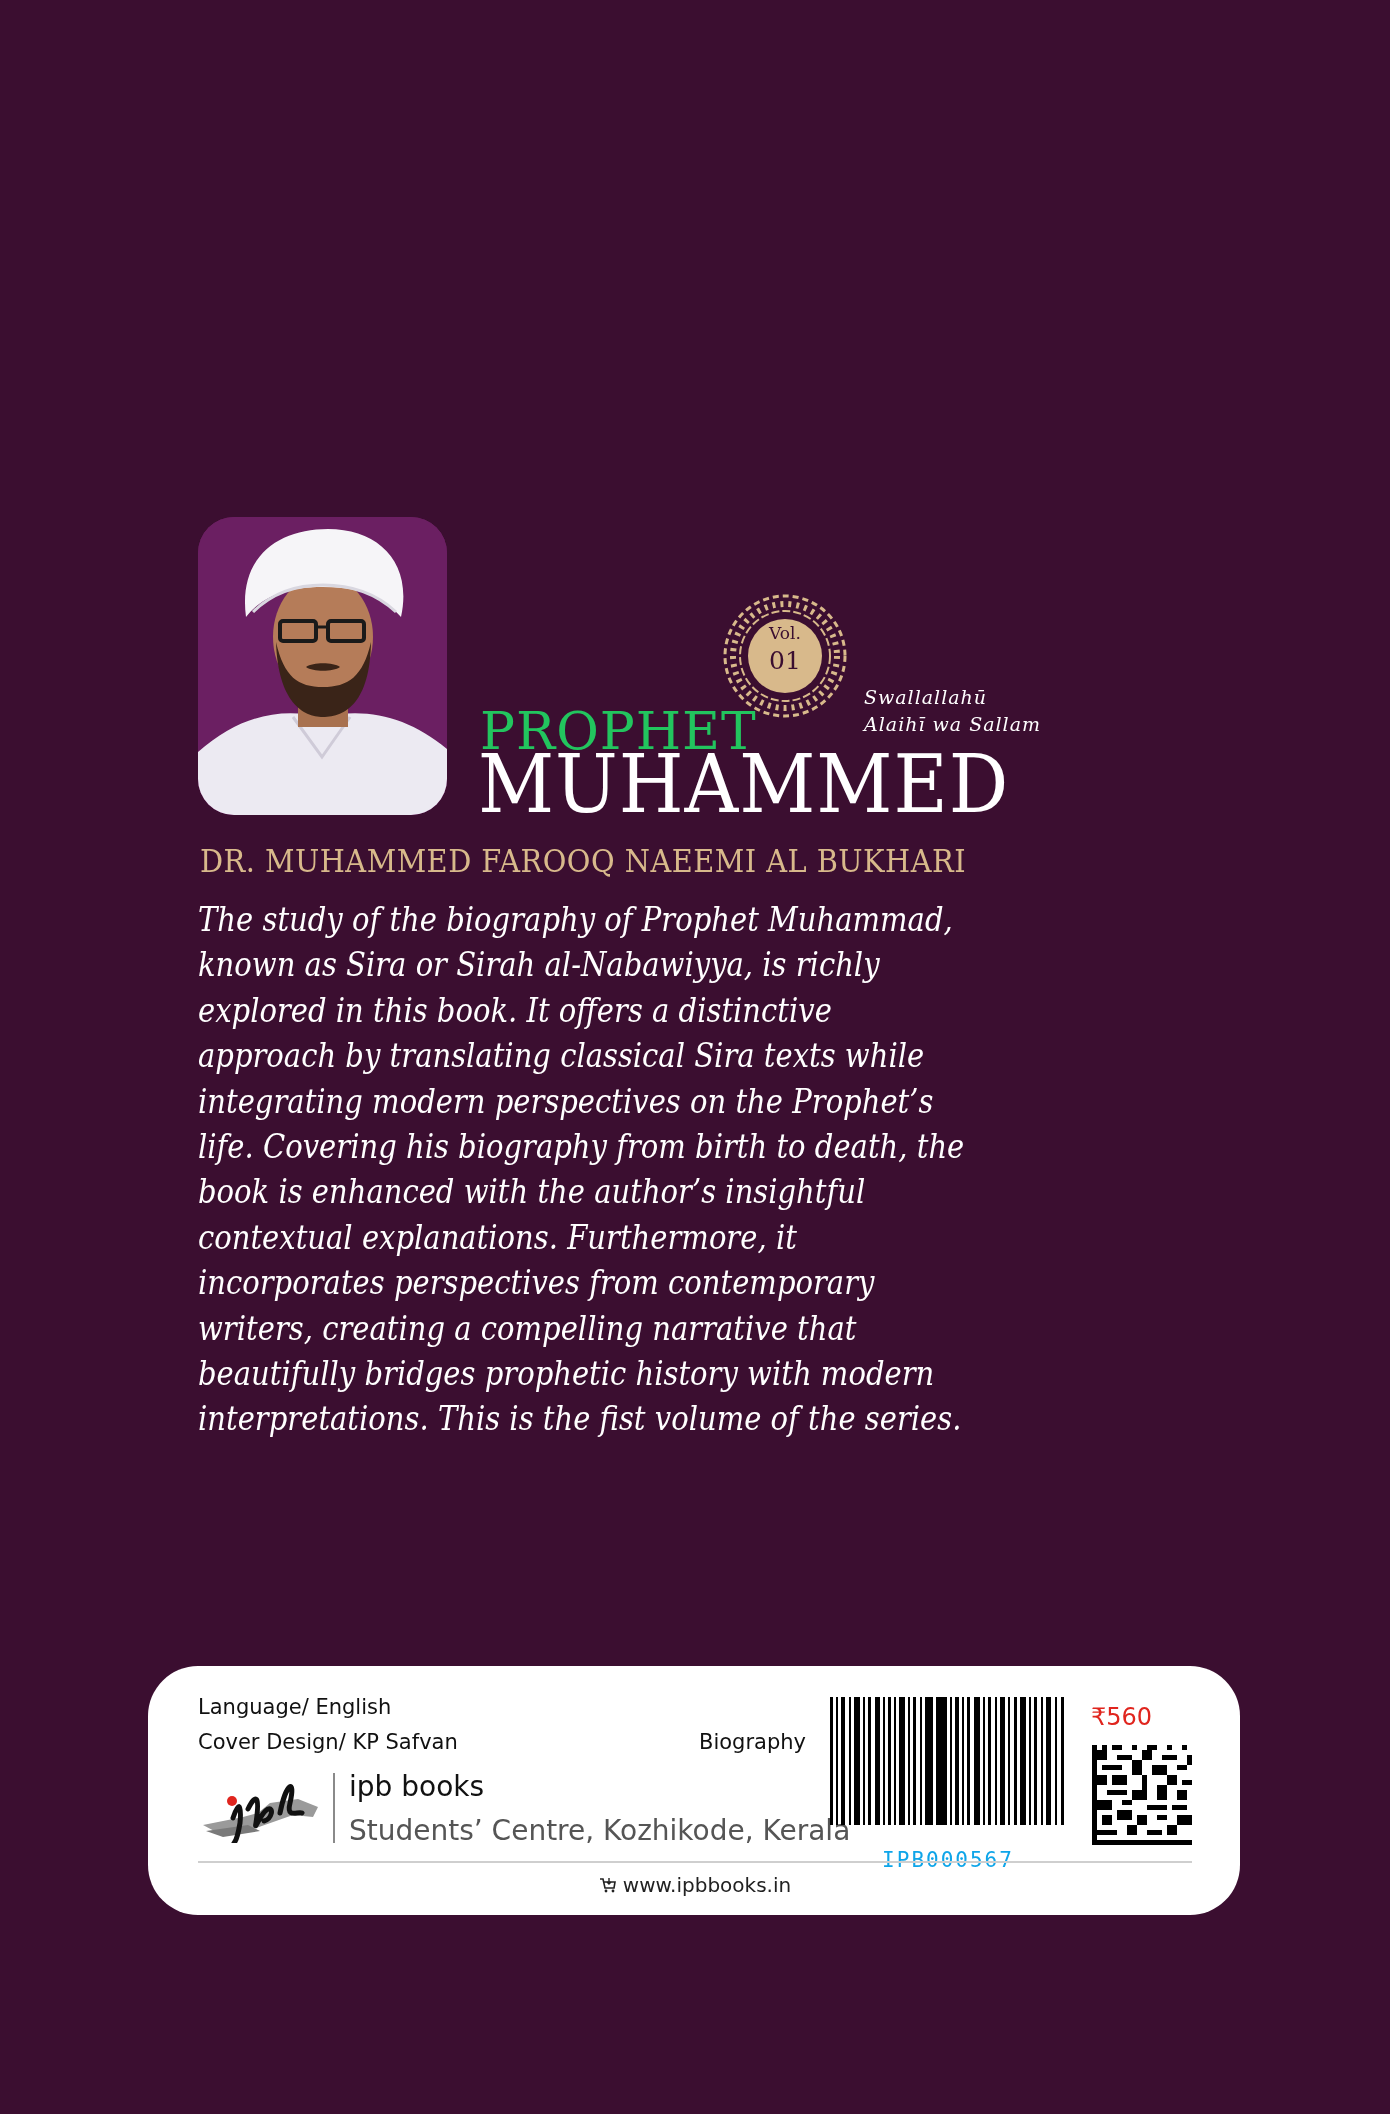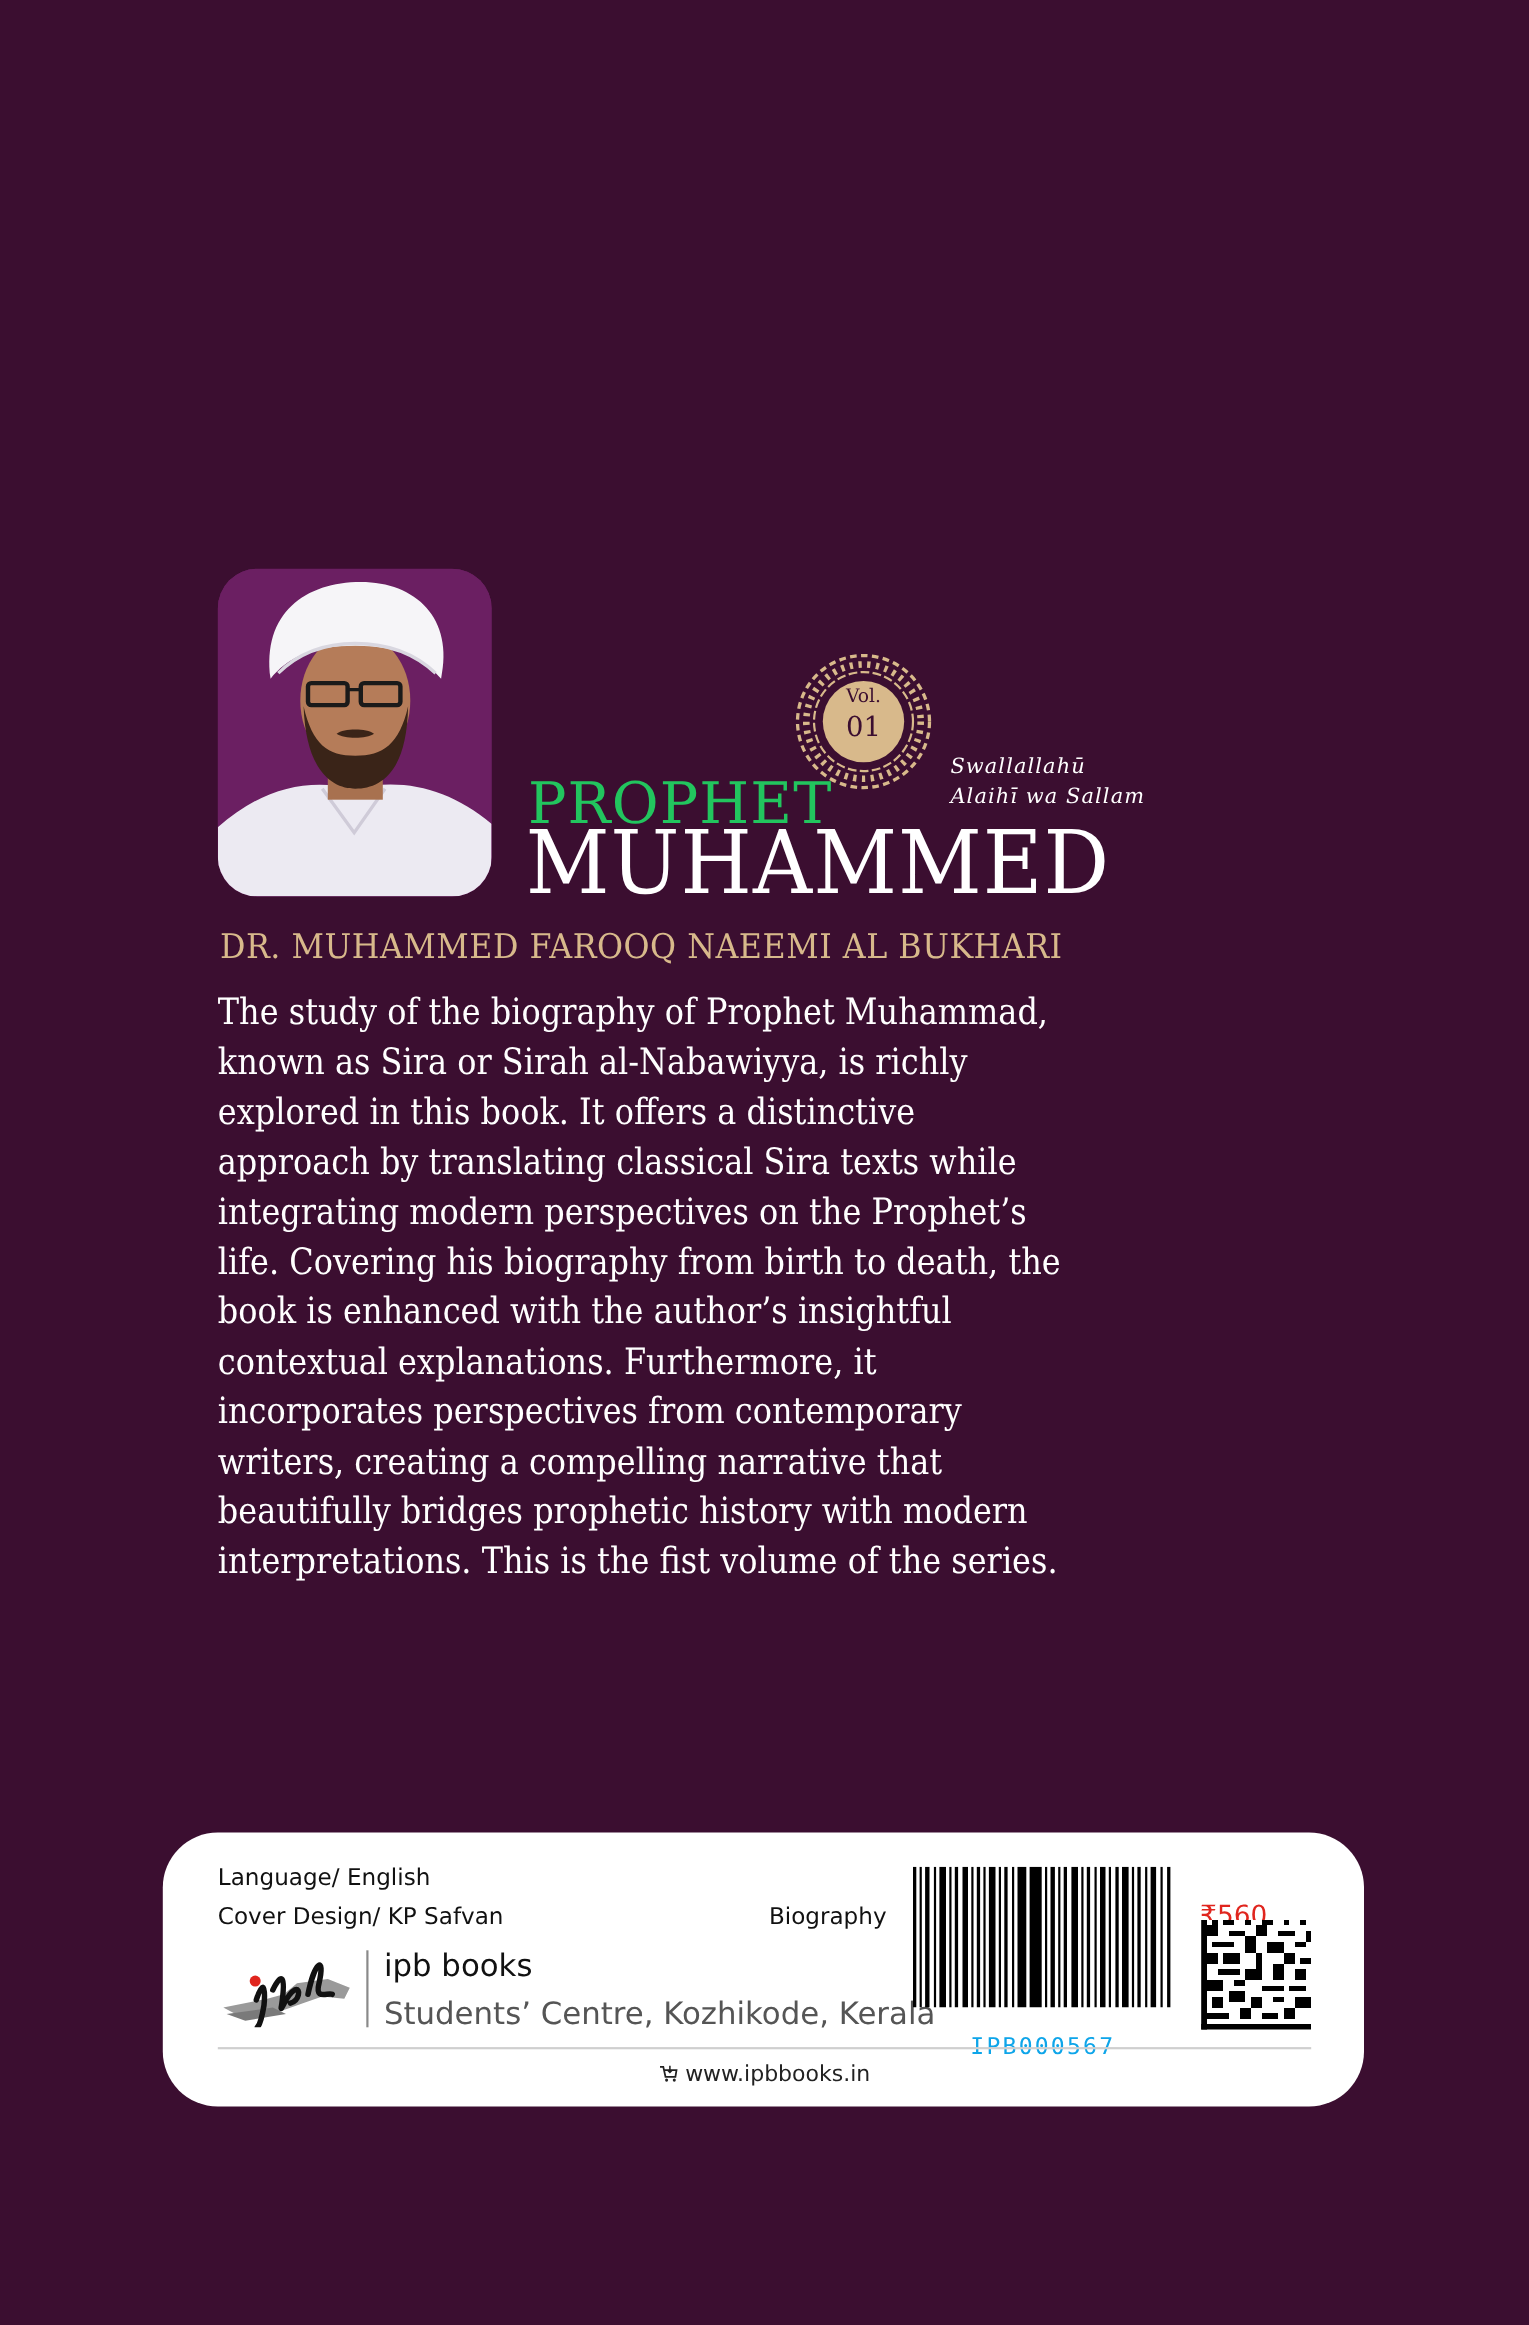--- a/index.html
+++ b/index.html
@@ -5,31 +5,31 @@
   html,body{margin:0;padding:0;}
   body{width:1390px;height:2114px;background:#3b0e30;position:relative;overflow:hidden;font-family:"Liberation Sans",sans-serif;}
   .abs{position:absolute;}
   .photo{left:198px;top:517px;width:249px;height:298px;border-radius:36px;background:#6b1f62;overflow:hidden;}
   .photo svg{display:block;}
   .badge{left:721px;top:592px;width:128px;height:128px;}
   .title-prophet{left:480px;top:676px;font-family:"DejaVu Serif",serif;font-size:52px;color:#22c55e;letter-spacing:1px;line-height:70px;white-space:nowrap;margin-top:20px;}
   .title-main{left:478px;top:737px;font-family:"DejaVu Serif",serif;font-size:80px;color:#ffffff;line-height:96px;letter-spacing:1px;white-space:nowrap;transform:scaleX(0.93);transform-origin:left top;}
   .salutation{left:864px;top:684px;font-family:"DejaVu Serif",serif;font-style:italic;color:#ffffff;font-size:19px;line-height:27px;letter-spacing:1px;white-space:nowrap;}
   .author{left:200px;top:838px;font-family:"DejaVu Serif",serif;font-size:31px;color:#d8b98b;white-space:nowrap;letter-spacing:0.5px;line-height:46px;transform:scaleX(0.93);transform-origin:left top;}
-  .blurb{left:198px;top:897px;width:880px;font-family:"DejaVu Serif",serif;font-size:33px;line-height:45.4px;color:#ffffff;}
+  .blurb{left:198px;top:897px;width:880px;font-family:"DejaVu Serif",serif;font-size:33px;line-height:45.4px;color:#ffffff;font-style:italic;}
   .blurb span{display:block;white-space:nowrap;transform:scaleX(0.88);transform-origin:left top;}
   .panel{left:148px;top:1666px;width:1092px;height:249px;background:#ffffff;border-radius:50px;}
   .meta{font-family:"DejaVu Sans",sans-serif;font-size:21px;color:#111;white-space:nowrap;line-height:26px;}
   .logo{left:198px;top:1773px;width:125px;height:70px;}
   .vdiv{left:333px;top:1773px;width:2px;height:70px;background:#8a8a8a;}
   .brand{left:349px;top:1764px;font-family:"DejaVu Sans",sans-serif;font-size:28px;color:#111;white-space:nowrap;line-height:46px;}
   .addr{left:349px;top:1818px;font-family:"DejaVu Sans",sans-serif;font-size:28px;color:#555;white-space:nowrap;line-height:26px;}
   .barcode{left:830px;top:1697px;width:236px;height:128px;}
   .isbn{left:830px;top:1848px;width:236px;text-align:center;font-family:"DejaVu Sans Mono",monospace;font-size:21px;color:#0ea5e9;letter-spacing:2px;line-height:24px;}
-  .price{left:1091px;top:1702px;font-family:"DejaVu Sans",sans-serif;font-size:24px;color:#e0251e;line-height:30px;white-space:nowrap;margin-top:24px;}
+  .price{left:1091px;top:1702px;font-family:"DejaVu Sans",sans-serif;font-size:24px;color:#e0251e;line-height:30px;white-space:nowrap;}
   .qr{left:1092px;top:1745px;width:100px;height:100px;}
   .hdiv{left:198px;top:1861px;width:994px;height:2px;background:#cfcfcf;}
   .url{left:198px;top:1871px;width:994px;text-align:center;font-family:"DejaVu Sans",sans-serif;font-size:20px;color:#222;line-height:28px;}
   .url .cart{display:inline-block;vertical-align:middle;margin-right:6px;}
 </style>
 </head>
 <body>
 
 <div class="abs photo">
   <svg width="249" height="298" viewBox="0 0 249 298">

